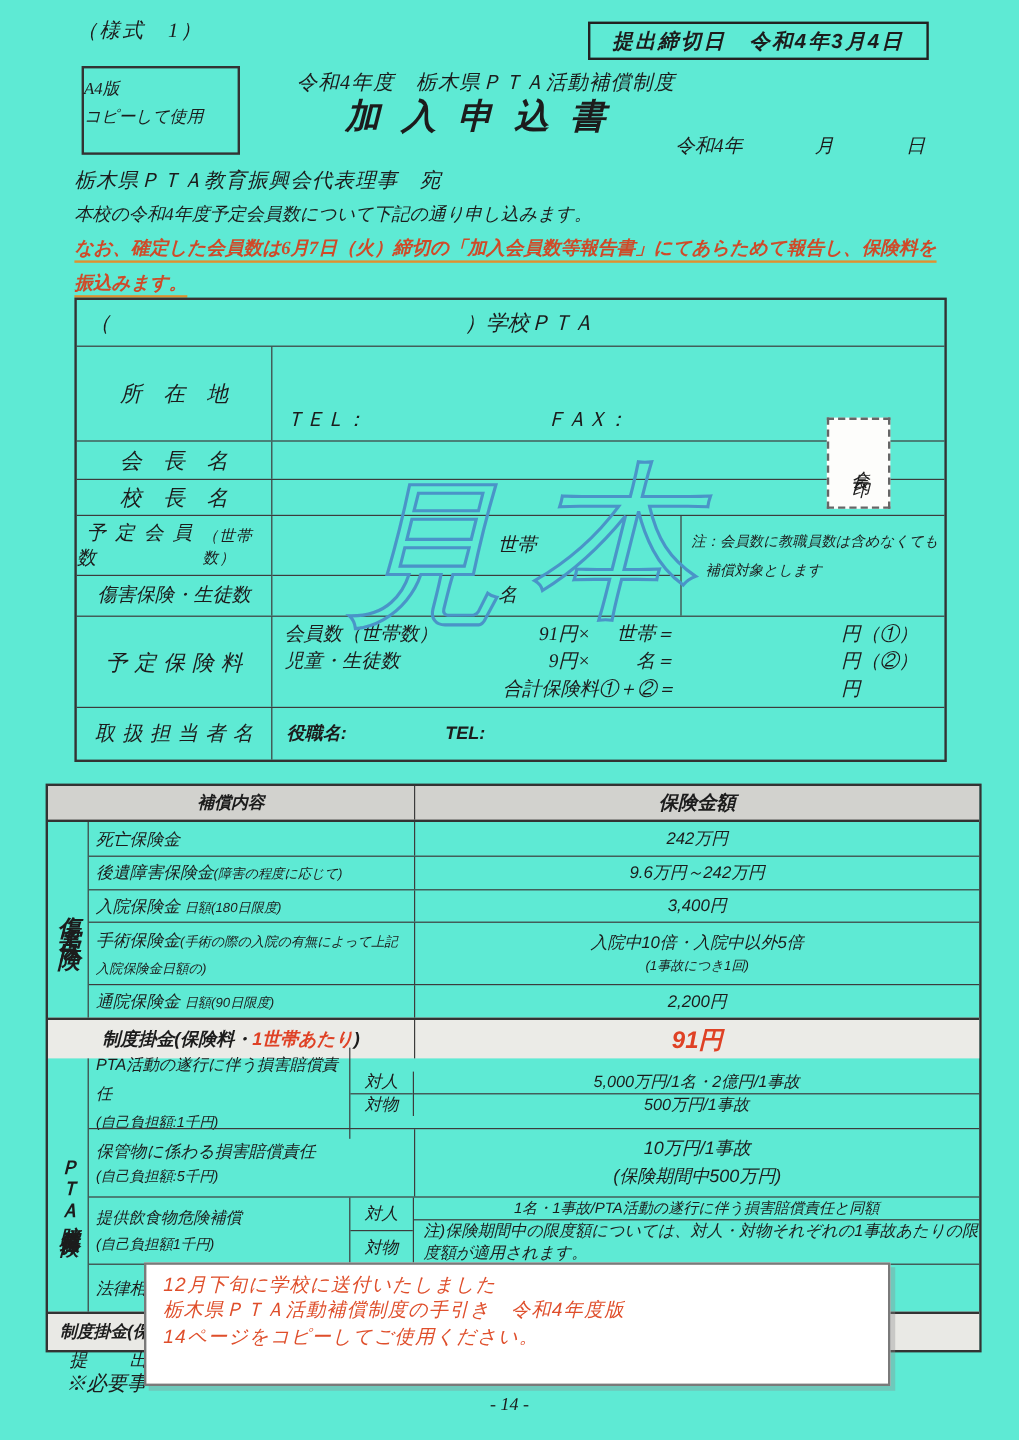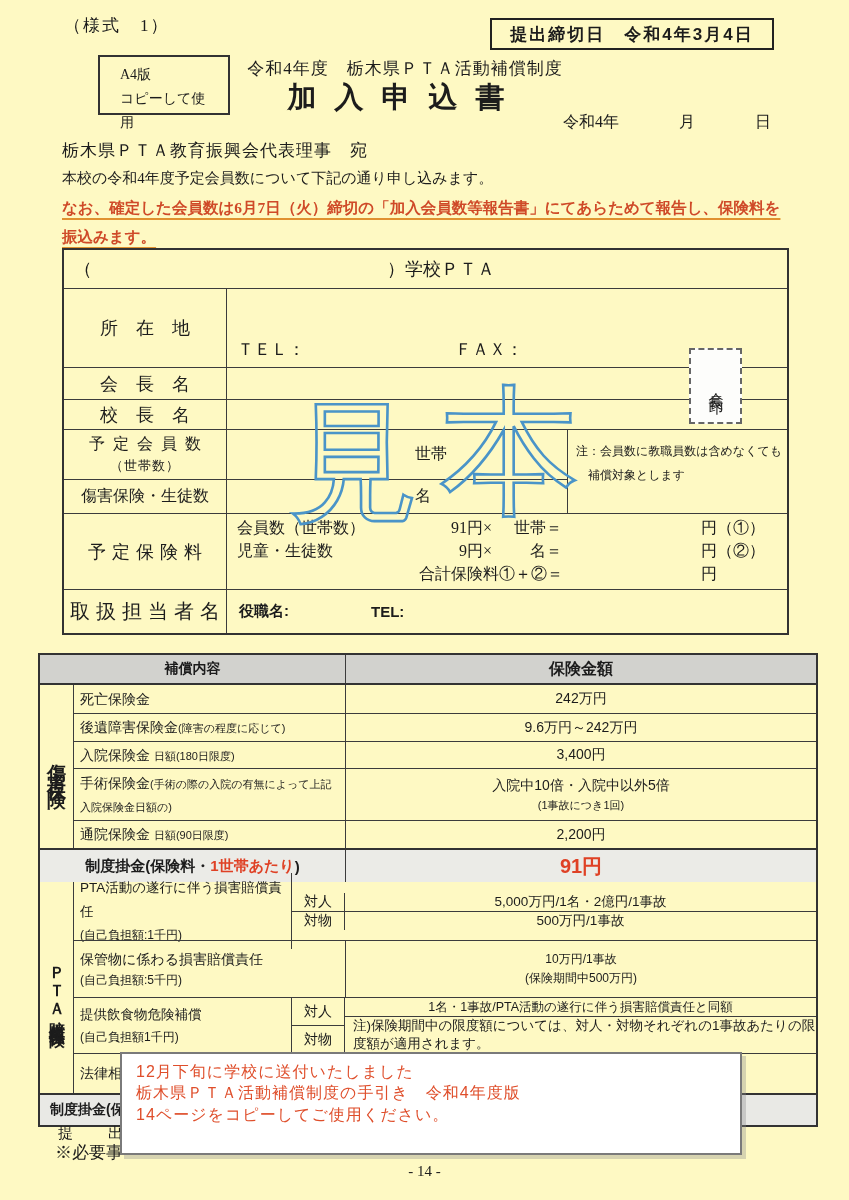--- a/index.html
+++ b/index.html
@@ -1,34 +1,34 @@
 <!DOCTYPE html>
 <html><head>
 <meta charset="utf-8">
 <style>
   * { margin:0; padding:0; box-sizing:border-box; }
   body { background:#e8e8e6; }
   .page {
     position:relative; width:849px; height:1200px; margin:0 auto;
-    background:#fef9c3; overflow:hidden;
-    font-family:"Liberation Serif", serif; color:#1c1c1c;
+    background:#5eead4; overflow:hidden;
+    font-family:"Liberation Serif", serif; color:#1c1c1c;font-style:italic;
   }
   .abs { position:absolute; }
   .red { color:#cf4a28; }
 
   
   .form-code { left:64px; top:14px; font-size:17px; letter-spacing:2px; }
   .deadline-box {
     left:490px; top:18px; width:284px; height:32px;
     border:2px solid #222; display:flex; align-items:center; justify-content:center;
     font-family:"Liberation Sans", sans-serif; font-weight:bold; font-size:17px; letter-spacing:2px;
   }
   .a4-box {
-    left:68px; top:55px; width:132px; height:60px;
-    border:2px solid #333; padding:6px 20px; font-size:14px; line-height:1.7;margin-left:30px;
+    left:68px; top:55px; width:132px; height:74px;
+    border:2px solid #333; padding:6px 0; font-size:14px; line-height:1.7;
   }
   .title1 { left:180px; top:57px; width:450px; text-align:center; font-size:17px; letter-spacing:1px; }
   .title2 { left:180px; top:78px; width:450px; text-align:center; font-size:29px; font-weight:bold; letter-spacing:18px; }
   .date-line { left:563px; top:112px; width:208px; display:flex; justify-content:space-between; font-size:16px; }
   .addressee { left:62px; top:139px; font-size:17px; letter-spacing:1px; }
   .intro { left:62px; top:169px; font-size:15px; }
   .red-note {
     left:62px; top:194px; width:732px; font-size:15.5px; font-weight:bold; line-height:1.85;
     color:#cf4a28; text-decoration:underline; text-decoration-color:#e0912f;
     text-decoration-thickness:2px; text-underline-offset:5px;
@@ -50,21 +50,21 @@
   .school-row .paren-open { padding-left:10px; }
   .school-row .paren-spacer { display:inline-block; width:295px; }
   .addr-row { height:79px; }
   .addr-row .telfax { position:absolute; left:10px; bottom:6px; font-size:17px; display:flex; }
   .addr-row .fax { margin-left:150px; }
   .name-row { height:32px; }
   .name-row2 { height:30px; }
   .mid-rows { height:84px; }
   .mid-col-label { width:163px; border-right:1.5px solid #3c3c3c; display:flex; flex-direction:column; }
   .mid-col-val { width:341px; border-right:1.5px solid #3c3c3c; display:flex; flex-direction:column; }
-  .mc-top { height:50px; border-bottom:1.5px solid #3c3c3c; display:flex; flex-direction:column; align-items:center; justify-content:center; }
+  .mc-top { height:50px; border-bottom:1.5px solid #3c3c3c; display:flex; flex-direction:row; align-items:center; justify-content:center; }
   .mc-bot { height:32px; display:flex; align-items:center; justify-content:center; }
   .vc-top { height:50px; border-bottom:1.5px solid #3c3c3c; display:flex; align-items:center; }
   .vc-bot { height:32px; display:flex; align-items:center; }
   .unit { padding-left:188px; font-size:16px; position:relative; z-index:6; }
   .note-cell { flex:1; font-size:12px; padding:9px 4px 0 8px; line-height:2.0; }
   .note-cell .l2 { padding-left:12px; }
   .sub-small { font-size:13px; margin-top:2px; letter-spacing:1px; }
   .premium-row { height:76px; }
   .premium-lines { display:flex; flex-direction:column; justify-content:center; height:100%; font-size:16px; }
   .p-line { display:flex; align-items:center; padding:1px 10px; }
@@ -221,21 +221,21 @@
             <span class="p-tail">円（②）</span>
           </div>
           <div class="p-line">
             <span class="p-total-name">合計保険料①＋②＝</span>
             <span class="p-tail">円</span>
           </div>
         </div>
       </div>
     </div>
     <div class="t1-row staff-row">
-      <div class="t1-label" style="font-size:20px; letter-spacing:6px; text-indent:6px;">取扱担当者名</div>
+      <div class="t1-label" style="font-size:17px; letter-spacing:6px; text-indent:6px;">取扱担当者名</div>
       <div class="t1-val">
         <div class="staff-inner">
           <span>役職名:</span>
           <span class="staff-tel">TEL:</span>
         </div>
       </div>
     </div>
     <div class="abs stamp-box">会長印</div>
   </div>
 
@@ -323,21 +323,21 @@
             <div class="vc-cell">500万円/1事故</div>
           </div>
         </div>
         <div class="b-row" style="height:57px;">
           <div class="b-name">
               <div>
             <div>保管物に係わる損害賠償責任</div>
             <div class="small" style="font-size:12px;">(自己負担額:5千円)</div>
           </div>
             </div>
-          <div class="b-val" style="font-size:12px;">
+          <div class="b-val" style="font-size:15px;">
             <span>10万円/1事故</span>
             <span>(保険期間中500万円)</span>
           </div>
         </div>
         <div class="b-row" style="height:56px;">
           <div class="b-name-narrow">
             <div>提供飲食物危険補償</div>
             <div class="small" style="font-size:12px;">(自己負担額1千円)</div>
           </div>
           <div class="subcol">

